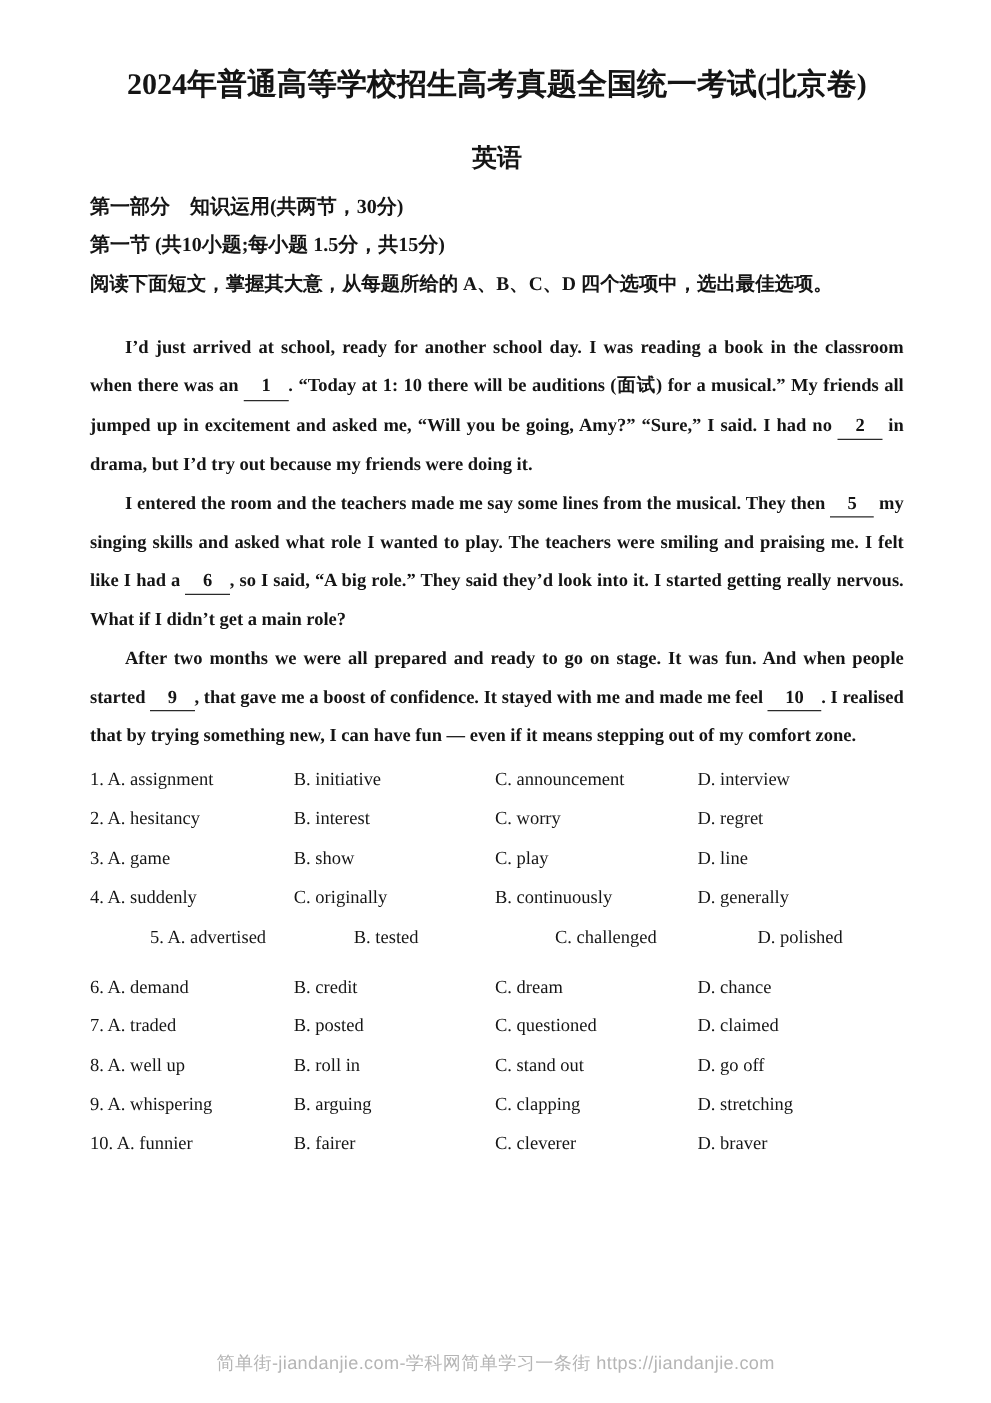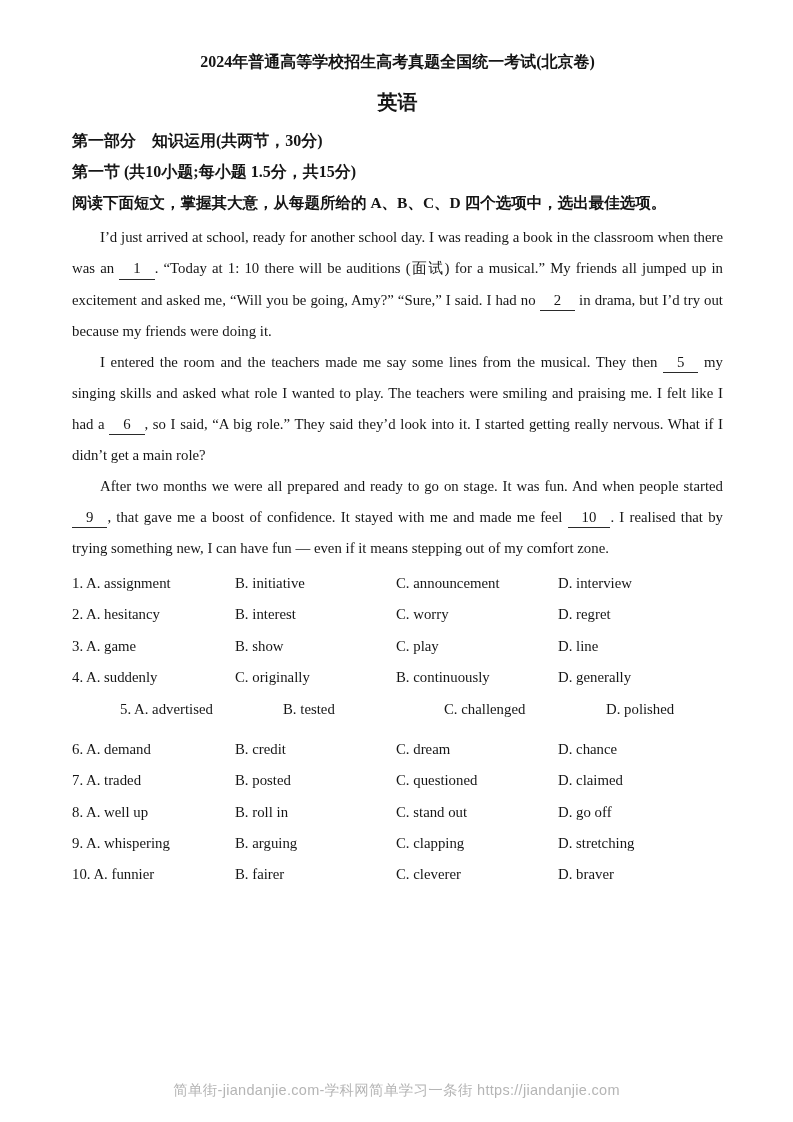--- a/index.html
+++ b/index.html
@@ -9,45 +9,45 @@
     height: 1122px;
     margin: 0 auto;
     position: relative;
     font-family: "Liberation Serif", "DejaVu Serif", serif;
     color: #151515;
     overflow: hidden;
   }
   .page { padding: 50px 70px 0 72px; }
 
   .title {
-    font-size: 16px;
+    font-size: 24px;
     font-weight: bold;
     text-align: center;
     line-height: 1.5;
   }
   .subtitle {
     font-size: 20px;
     font-weight: bold;
     text-align: center;
     line-height: 1.5;
-    margin-top: 13px;
+    margin-top: 26px;
     margin-bottom: 8px;
   }
   .section {
     font-size: 16px;
     font-weight: bold;
     line-height: 1.95;
   }
   .instructions {
     font-size: 15.5px;
     font-weight: bold;
     line-height: 2.0;
   }
 
-  .passage { margin-top: 4px; }
+  .passage { margin-top: 20px; font-weight: bold; }
   .para {
     font-size: 14.8px;
     line-height: 2.1;
     text-align: justify;
     text-indent: 28px;
   }
   .blank {
     display: inline-block;
     text-indent: 0;
     border-bottom: 1px solid #2a2a2a;

